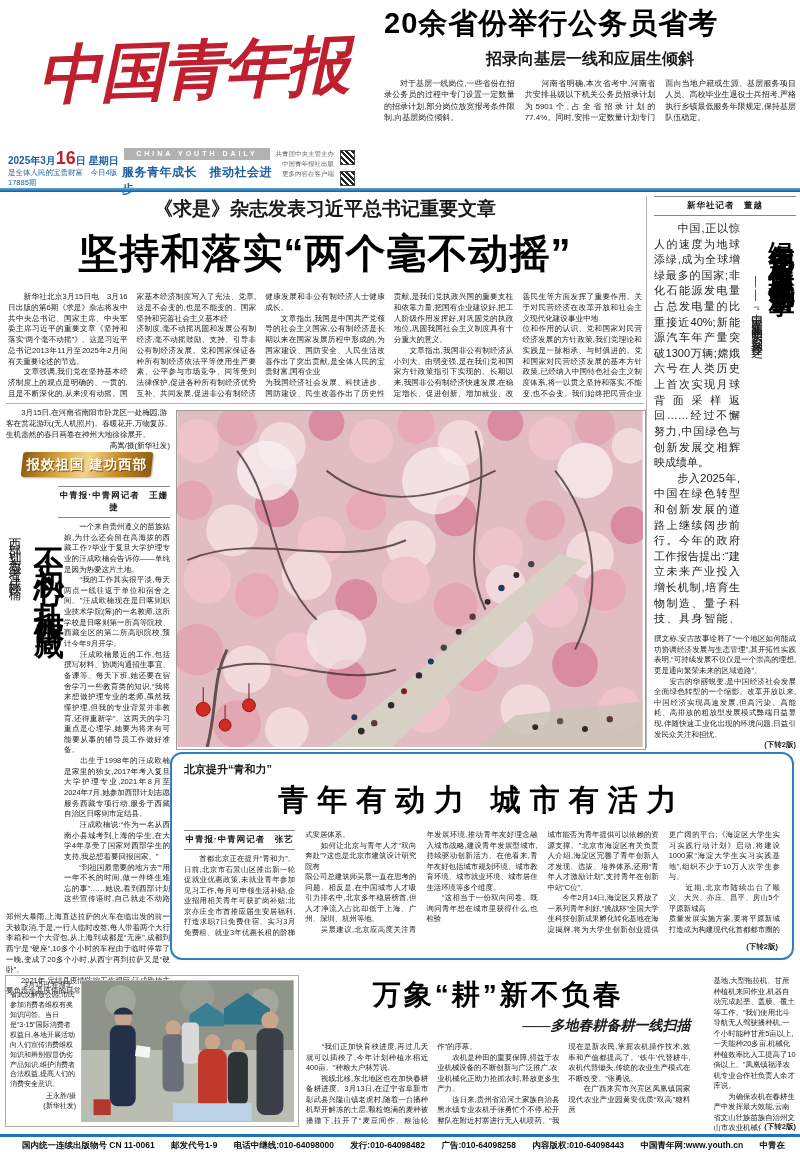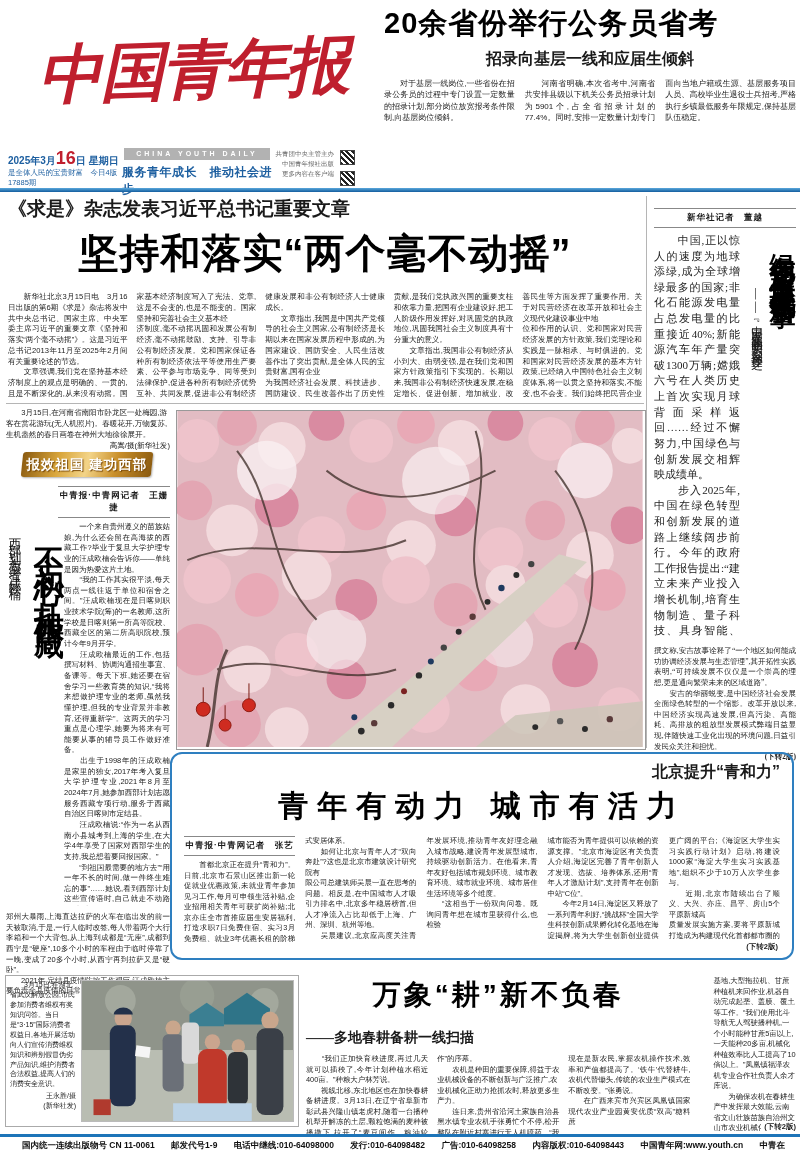--- a/index.html
+++ b/index.html
@@ -21,27 +21,27 @@
   .qr{width:13px;height:13px;border:1px solid #444;margin:0 0 2px 2px;display:inline-block;
       background-image:repeating-linear-gradient(45deg,#222 0 2px,#fff 2px 4px);}
   
   #toparticle{left:384px;top:4px;width:412px;}
   #toparticle .t{font-size:29px;font-weight:900;text-align:left;letter-spacing:1px;color:#000;}
   #toparticle .st{font-size:16px;font-weight:bold;text-align:center;margin-top:5px;font-family:"Liberation Serif",serif;}
   #toparticle .cols{margin-top:8px;column-count:3;column-gap:10px;font-size:8px;height:102px;overflow:hidden;}
   .rule-top{left:0;top:188px;width:800px;height:4px;background:linear-gradient(#5aa8dc,#135d9e);}
   
   #lead{left:8px;top:196px;width:634px;}
-  #lead .kicker{font-size:19px;font-weight:bold;}
+  #lead .kicker{font-size:19px;font-weight:bold;text-align:center;}
   #lead .t{font-size:40px;font-weight:900;text-align:center;letter-spacing:1px;margin-top:4px;color:#000;}
   #lead .cols{margin-top:11px;column-count:5;column-gap:9px;font-size:7.6px;height:110px;overflow:hidden;}
   .vline1{left:646px;top:196px;width:1px;height:552px;background:#b5b5b5;}
   .hr1{left:6px;top:403px;width:638px;height:1px;background:#b5b5b5;}
   
-  #green{left:654px;top:208px;width:142px;height:556px;font-family:Liberation Serif, serif;}
+  #green{left:654px;top:196px;width:142px;height:556px;}
   .byline{border-top:1px solid #888;border-bottom:1px solid #888;font-size:8.5px;font-weight:bold;
           text-align:center;padding:3px 0;letter-spacing:1px;}
   #green .row{display:flex;margin-top:5px;height:408px;}
   #green .bodyA{width:86px;font-size:11px;overflow:hidden;}
   #green .vsub{writing-mode:vertical-rl;font-size:11.5px;width:20px;height:100%;margin-left:3px;
                letter-spacing:2px;line-height:1.2;padding-top:55px;box-sizing:border-box;}
   #green .vtitle{writing-mode:vertical-rl;font-size:26px;font-weight:900;width:33px;height:100%;
                  letter-spacing:3px;line-height:1.1;color:#000;}
   #green .bodyB{margin-top:5px;font-size:7.5px;height:104px;overflow:hidden;}
   .jump{font-weight:bold;font-size:7.5px;}
@@ -61,35 +61,35 @@
                  letter-spacing:5px;color:#111;}
   #west .vtitle{position:absolute;left:22px;top:2px;writing-mode:vertical-rl;font-size:30px;font-weight:900;
                 height:378px;letter-spacing:9px;color:#000;}
   #west .body{margin-left:58px;width:106px;font-size:7.5px;height:384px;overflow:hidden;}
   #west .bottom{margin-top:6px;font-size:7.5px;}
   
   #photo-main{left:176px;top:410px;width:468px;height:338px;border:1px solid #999;}
   
   #youthbox{left:170px;top:752px;width:624px;height:208px;border:2px solid #2e7fc0;border-radius:12px;
             box-sizing:border-box;padding:8px 12px 6px;}
-  #youthbox .kicker{font-size:16px;font-weight:bold;text-align:right;}
+  #youthbox .kicker{font-size:11px;font-weight:bold;text-align:left;}
   #youthbox .t{font-size:30px;font-weight:900;text-align:center;letter-spacing:9px;margin-top:3px;color:#000;}
   #youthbox .cols{margin-top:9px;column-count:5;column-gap:10px;font-size:7.4px;height:112px;overflow:hidden;}
   #youthbox .byline{margin-bottom:4px;}
   #youthbox .jump{position:absolute;right:14px;bottom:6px;background:#fff;padding-left:4px;}
   
   #bphoto{left:5px;top:975px;width:294px;height:152px;border:1px solid #aaa;box-sizing:border-box;
           padding:4px;display:flex;gap:5px;}
   #bphoto .cap{width:66px;font-size:7px;}
   #bphoto .credit{display:block;text-align:right;margin-top:2px;}
   #bphoto .img{flex:1;border:1px solid #bbb;}
   #spring{left:306px;top:976px;width:490px;height:156px;display:flex;gap:23px;}
   #spring .left{width:396px;}
   #spring .t{font-size:28px;font-weight:900;text-align:center;letter-spacing:3px;color:#000;}
-  #spring .st{font-size:14px;font-weight:bold;text-align:left;margin-top:15px;font-family:"Liberation Serif",serif;}
+  #spring .st{font-size:14px;font-weight:bold;text-align:right;margin-top:3px;font-family:"Liberation Serif",serif;font-style:italic;}
   #spring .cols{margin-top:7px;column-count:3;column-gap:9px;font-size:7.4px;height:86px;overflow:hidden;}
   #spring .byline{margin-bottom:3px;}
   #spring .right{width:85px;font-size:7.4px;position:relative;overflow:hidden;}
   #spring .right .jump{position:absolute;right:0;bottom:0;background:#fff;padding-left:3px;}
   
   .rule-bottom{left:0;top:1134px;width:800px;height:2.5px;background:#1d74b8;}
   #footer{left:0;top:1140px;width:800px;text-align:center;font-size:8.5px;font-weight:bold;color:#111;}
   #footer span{margin:0 7px;}
 </style>
 </head>

